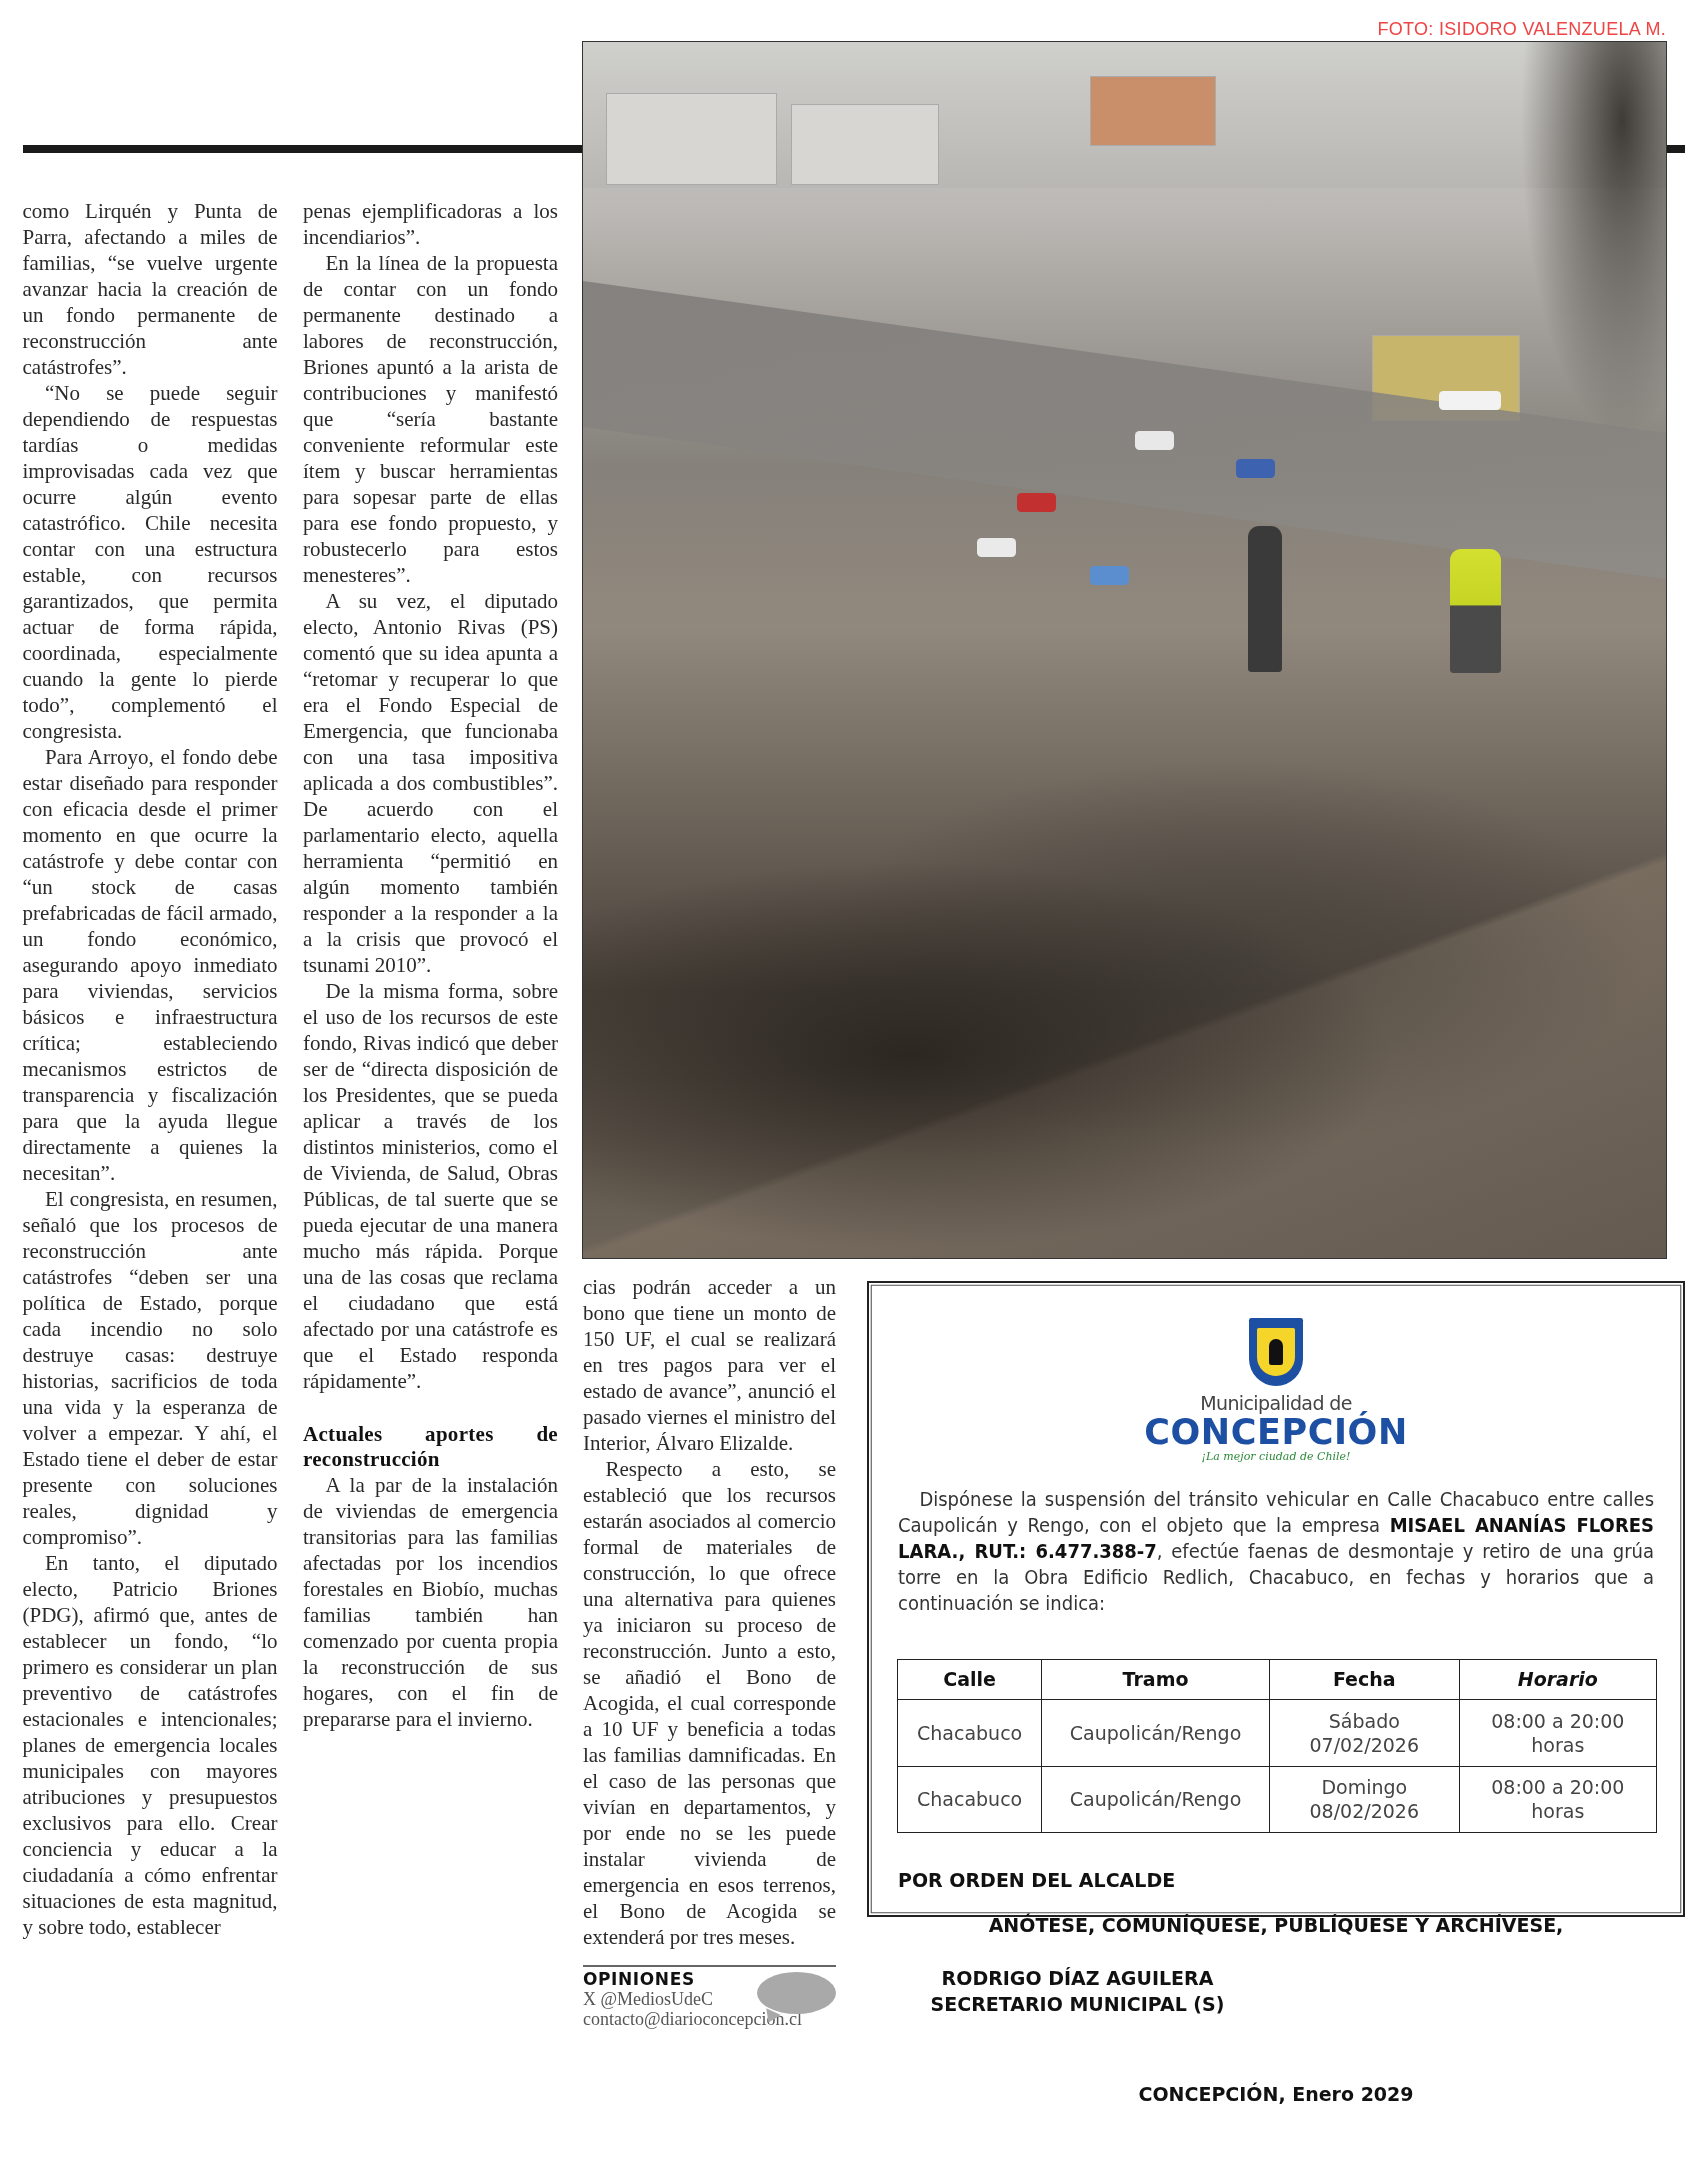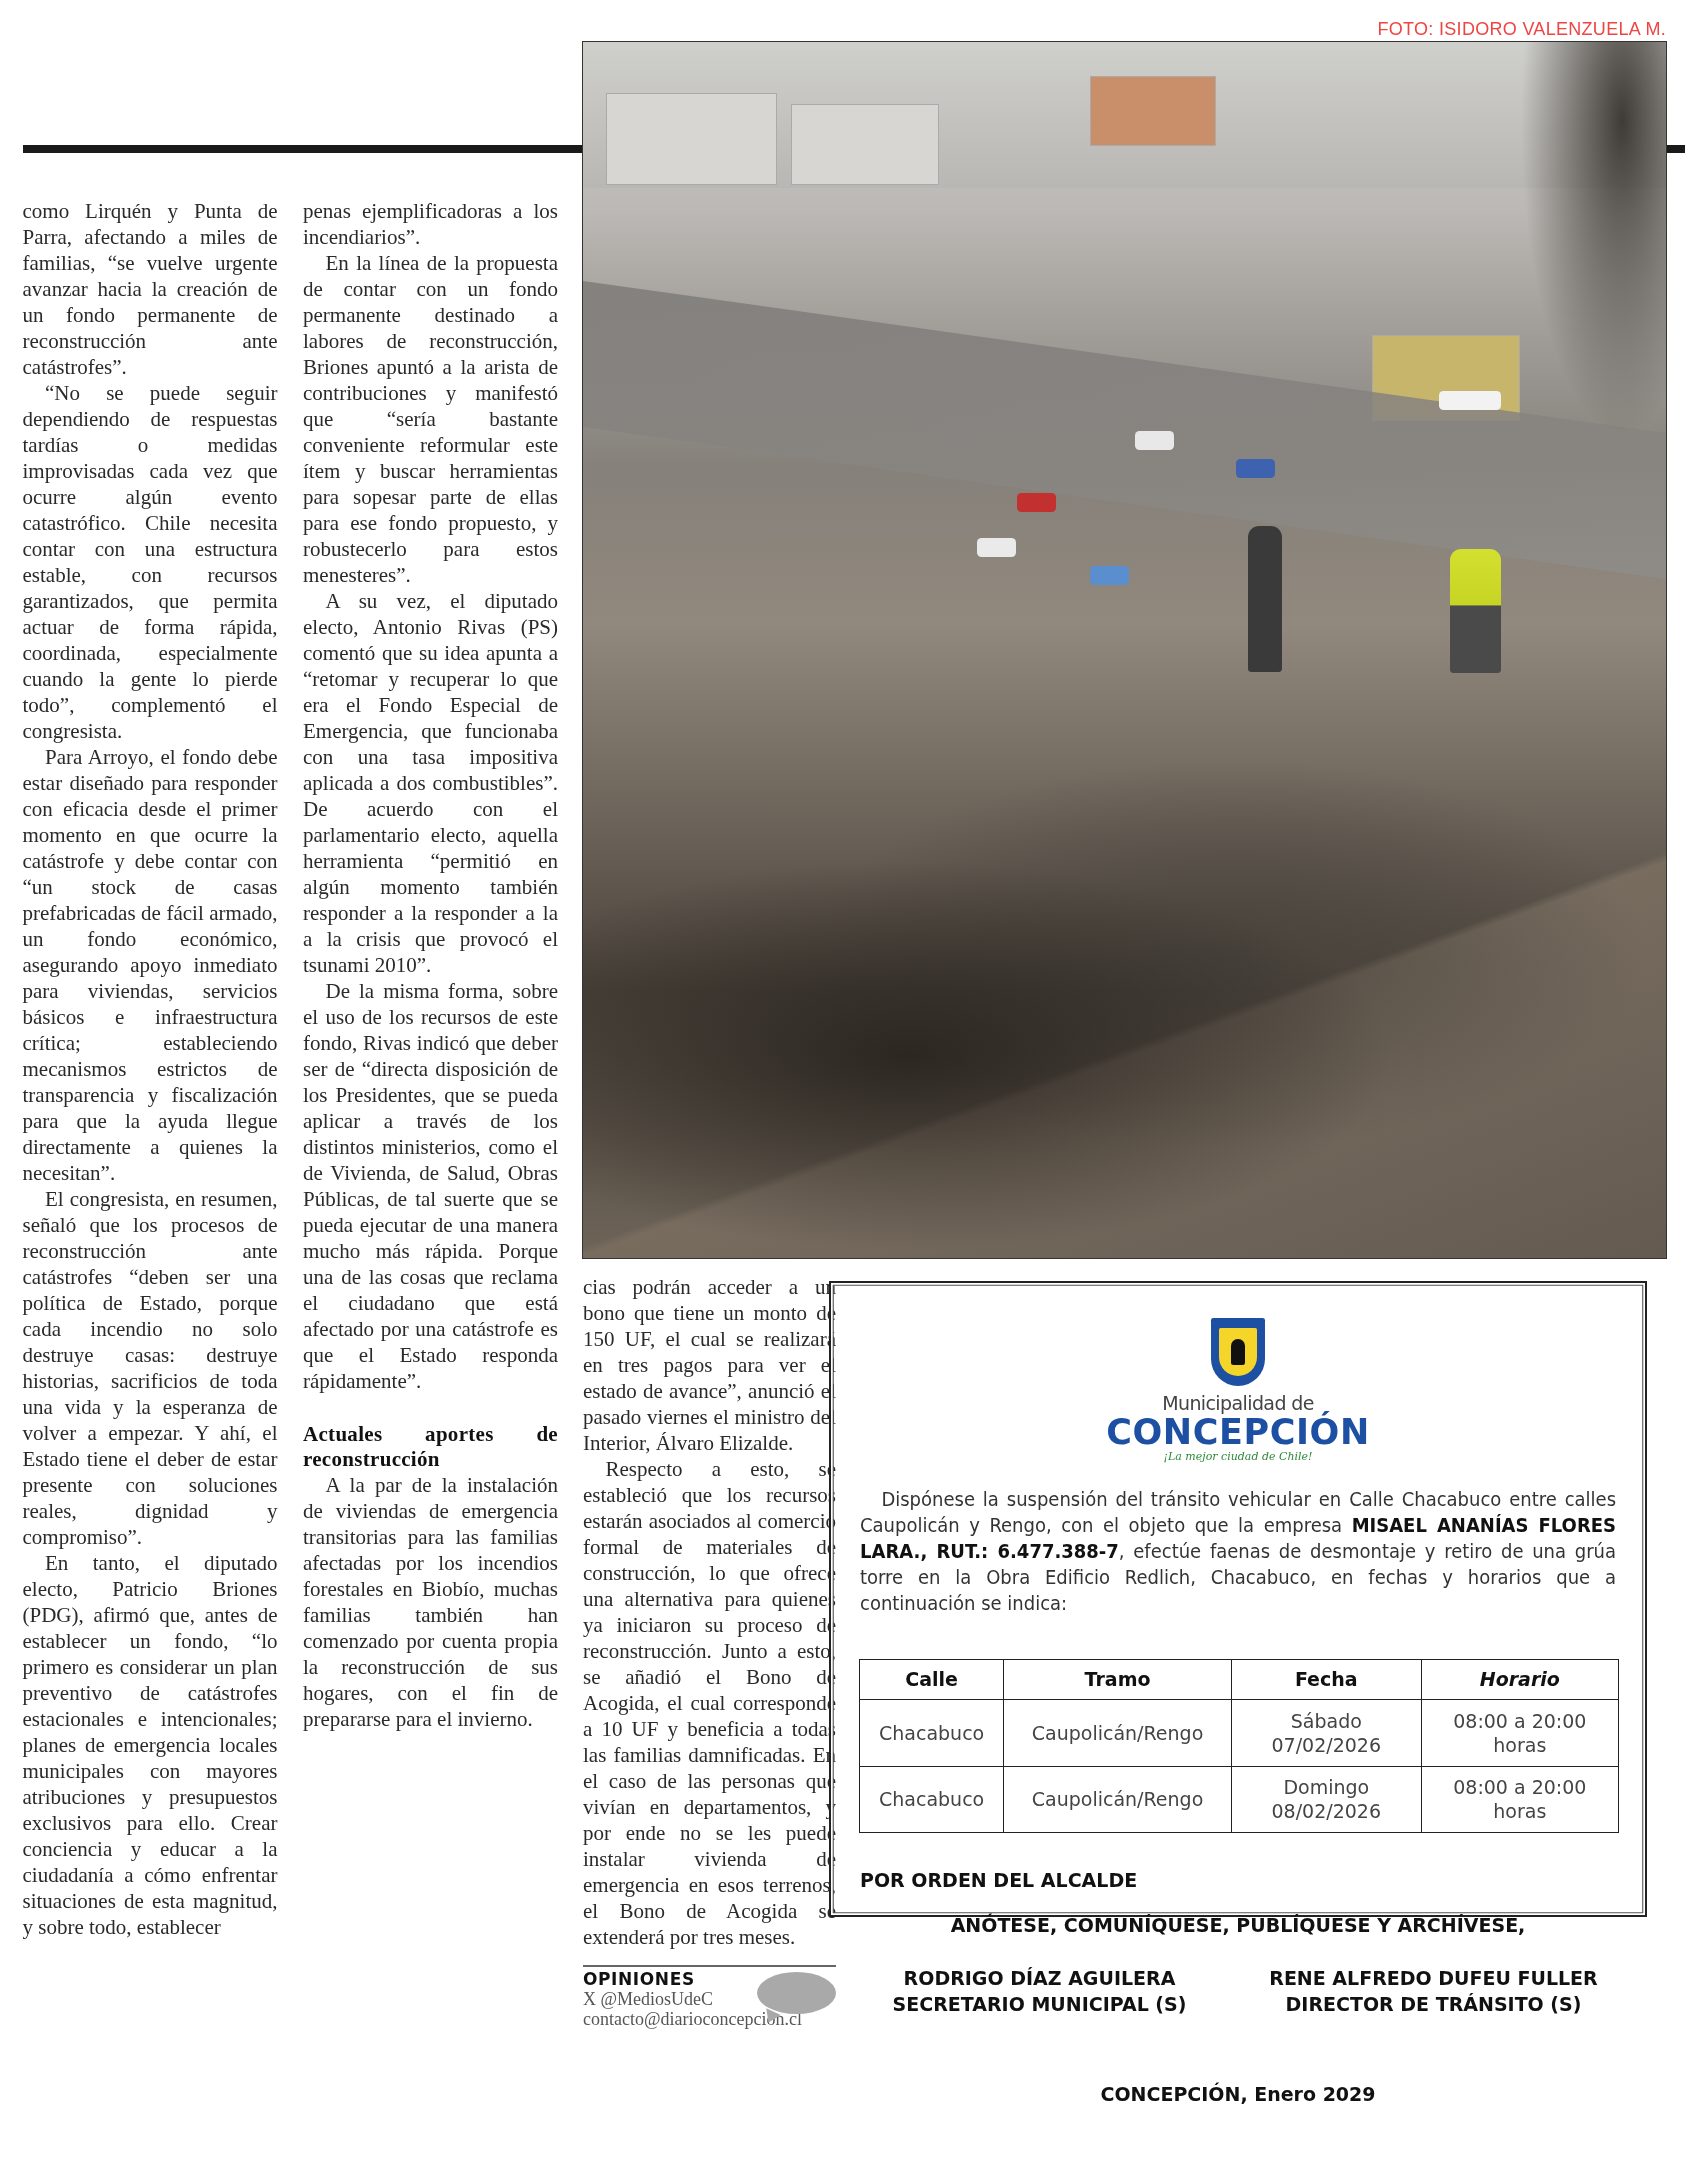--- a/index.html
+++ b/index.html
@@ -29,21 +29,21 @@
   .col3 { left:583px; top:1274px; width:253px; }
   .col h3 { font-family:"Liberation Serif","DejaVu Serif",serif; font-weight:bold; font-size:21px; line-height:25px; margin:28px 0 0 0; color:#111; letter-spacing:0.3px; }
 
   .opin { position:absolute; left:583px; top:1965px; width:253px; }
   .opin .sep { height:1.7px; background:#666; margin-bottom:2.3px; }
   .opin .title { font-family:"DejaVu Sans","Liberation Sans",sans-serif; font-weight:bold; font-size:17px; color:#111; letter-spacing:0.6px; }
   .opin .handle, .opin .mail { font-family:"Liberation Serif","DejaVu Serif",serif; font-size:18px; color:#555; line-height:20px; }
   .opin .bubble { position:absolute; right:0; top:6.8px; width:79px; height:42px; background:#a9a9a9; border-radius:50%; }
   .opin .bubble:after { content:""; position:absolute; left:5.6px; bottom:-9px; border-left:8px solid transparent; border-right:8px solid transparent; border-top:12.4px solid #a9a9a9; transform:rotate(25deg); }
 
-  .ad { position:absolute; left:829px; top:1281px; width:818px; height:636px; border:2.3px solid #222; box-shadow: inset 0 0 0 1.7px #fff, inset 0 0 0 2.8px #555; box-sizing:border-box; font-family:"DejaVu Sans","Liberation Sans",sans-serif; color:#333; }
+  .ad { position:absolute; left:867px; top:1281px; width:818px; height:636px; border:2.3px solid #222; box-shadow: inset 0 0 0 1.7px #fff, inset 0 0 0 2.8px #555; box-sizing:border-box; font-family:"DejaVu Sans","Liberation Sans",sans-serif; color:#333; }
   .logo { position:absolute; left:0; width:100%; top:35px; text-align:center; }
   .shield { width:54px; height:68px; margin:0 auto; background:#1d4fa3; border-radius:2.3px 2.3px 27px 27px; position:relative; }
   .shield .inner { position:absolute; left:8px; top:10px; width:38px; height:48px; background:#f5d52a; border-radius:1.7px 1.7px 19px 19px; }
   .shield .eagle { position:absolute; left:12.4px; top:11.3px; width:13.5px; height:26px; background:#111; border-radius:6.8px 6.8px 2.3px 2.3px; }
   .logo .muni { font-family:"DejaVu Sans","Liberation Sans",sans-serif; font-size:19px; color:#444; margin-top:5.6px; letter-spacing:-0.6px; }
   .logo .city { font-family:"DejaVu Sans","Liberation Sans",sans-serif; font-weight:bold; font-size:35px; color:#1d4fa3; line-height:36px; letter-spacing:0.6px; }
   .logo .slogan { font-family:"DejaVu Serif","Liberation Serif",serif; font-style:italic; font-size:11px; color:#2d8a3a; }
   .ad .body { position:absolute; left:29px; right:29px; top:203px; font-size:20px; line-height:26px; text-align:justify; font-family:"DejaVu Sans Condensed","DejaVu Sans","Liberation Sans",sans-serif; font-stretch:condensed; color:#333; }
   .ad .body .ind { padding-left:21.4px; }
   .ad .body b { color:#111; }
@@ -154,20 +154,16 @@
     </tbody>
   </table>
 
   <div class="order">POR ORDEN DEL ALCALDE</div>
   <div class="anot">ANÓTESE, COMUNÍQUESE, PUBLÍQUESE Y ARCHÍVESE,</div>
 
   <div class="sig left">
     <div>RODRIGO DÍAZ AGUILERA</div>
     <div>SECRETARIO MUNICIPAL (S)</div>
   </div>
-  <div class="sig right">
-    <div>RENE ALFREDO DUFEU FULLER</div>
-    <div>DIRECTOR DE TRÁNSITO (S)</div>
-  </div>
 
   <div class="date">CONCEPCIÓN, Enero 2029</div>
 </div>
 
 
 </body></html>

